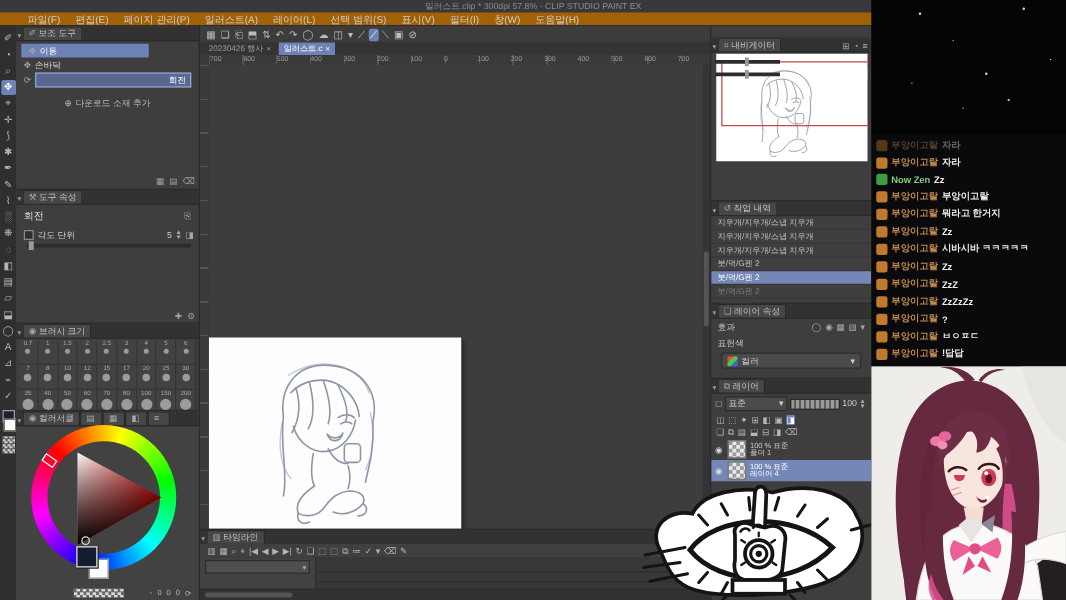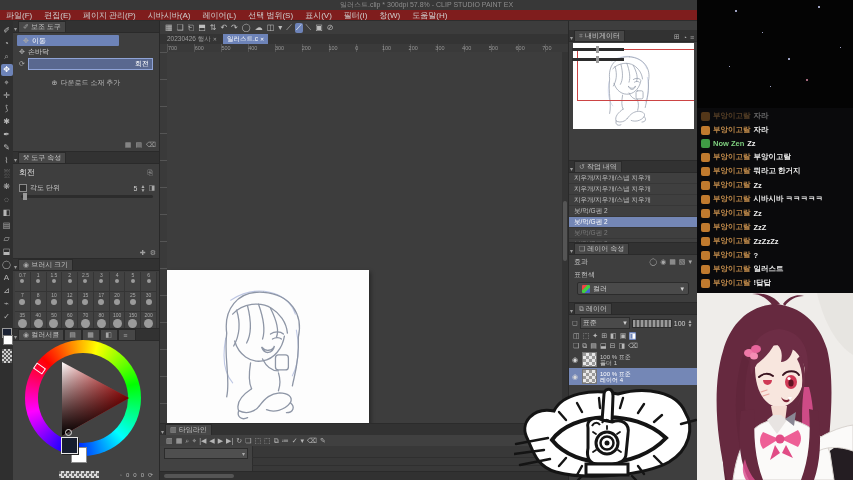--- a/index.html
+++ b/index.html
@@ -1,21 +1,21 @@
 <!DOCTYPE html>
 <html><head>
 <meta charset="utf-8">
 <style>
   html,body{margin:0;padding:0;background:#222;}
   #app{position:relative;width:853px;height:480px;overflow:hidden;background:#3f3f3f;
        font-family:"Liberation Sans",sans-serif;color:#c8c8c8;-webkit-user-select:none;}
   .abs{position:absolute;}
   
   #titlebar{left:0;top:0;width:853px;height:10px;background:#383838;display:flex;align-items:center;justify-content:center;font-size:7px;color:#8d8d8d;}
-  #menubar{left:0;top:10px;width:853px;height:11px;background:#7f1d1d;border-bottom:1px solid #2d2d2d;display:flex;align-items:center;padding-left:0;box-sizing:border-box;font-size:8px;color:#cfcfcf;}
+  #menubar{left:0;top:10px;width:853px;height:11px;background:#a16207;border-bottom:1px solid #2d2d2d;display:flex;align-items:center;padding-left:16px;box-sizing:border-box;font-size:8px;color:#cfcfcf;}
   .mitem{padding:0 6px;cursor:default;}
   
   #toolcol{left:0;top:21px;width:13px;height:459px;background:#2f2f2f;display:flex;flex-direction:column;align-items:center;padding-top:4px;box-sizing:border-box;gap:1px;}
   .tool{width:12px;height:12px;line-height:12px;text-align:center;font-size:8px;color:#b5b5b5;border-radius:2px;flex:none;}
   .tool.selected{background:#6d83b8;color:#fff;}
   #minifg{width:8px;height:8px;background:#1a2133;border:1px solid #9a9a9a;margin-top:4px;}
   #minibg{width:8px;height:8px;background:#fff;border:1px solid #777;margin-left:3px;margin-top:-4px;}
   #minichk{width:10px;height:14px;margin-top:3px;background:
      repeating-conic-gradient(#cfcfcf 0 25%,#5a5a5a 0 50%) 0 0/4px 4px;}
   
@@ -163,21 +163,21 @@
   </svg>
 
   <div id="titlebar" class="abs">
     <span>일러스트.clip * 300dpi 57.8% - CLIP STUDIO PAINT EX</span>
   </div>
 
   <div id="menubar" class="abs">
     <span class="mitem">파일(F)</span>
       <span class="mitem">편집(E)</span>
       <span class="mitem">페이지 관리(P)</span>
-      <span class="mitem">시바시바(A)</span>
+      <span class="mitem">일러스트(A)</span>
       <span class="mitem">레이어(L)</span>
       <span class="mitem">선택 범위(S)</span>
       <span class="mitem">표시(V)</span>
       <span class="mitem">필터(I)</span>
       <span class="mitem">창(W)</span>
       <span class="mitem">도움말(H)</span>
   </div>
 
   <div id="toolcol" class="abs">
     <span class="tool">✐</span>
@@ -772,21 +772,21 @@
         <span class="ctext">ZzZzZz</span>
       </div>
       <div class="chatrow">
         <span class="badge" style="background: rgb(192, 122, 46);"></span>
         <span class="cname" style="color: rgb(192, 138, 74);">부앙이고랄</span>
         <span class="ctext">?</span>
       </div>
       <div class="chatrow">
         <span class="badge" style="background: rgb(192, 122, 46);"></span>
         <span class="cname" style="color: rgb(192, 138, 74);">부앙이고랄</span>
-        <span class="ctext">일러스트</span>
+        <span class="ctext">ㅂㅇㅍㄷ</span>
       </div>
       <div class="chatrow">
         <span class="badge" style="background: rgb(192, 122, 46);"></span>
         <span class="cname" style="color: rgb(192, 138, 74);">부앙이고랄</span>
         <span class="ctext">!답답</span>
       </div>
   </div>
 
   <div id="webcam" class="abs">
     <svg width="156" height="187" viewBox="0 0 156 187">

